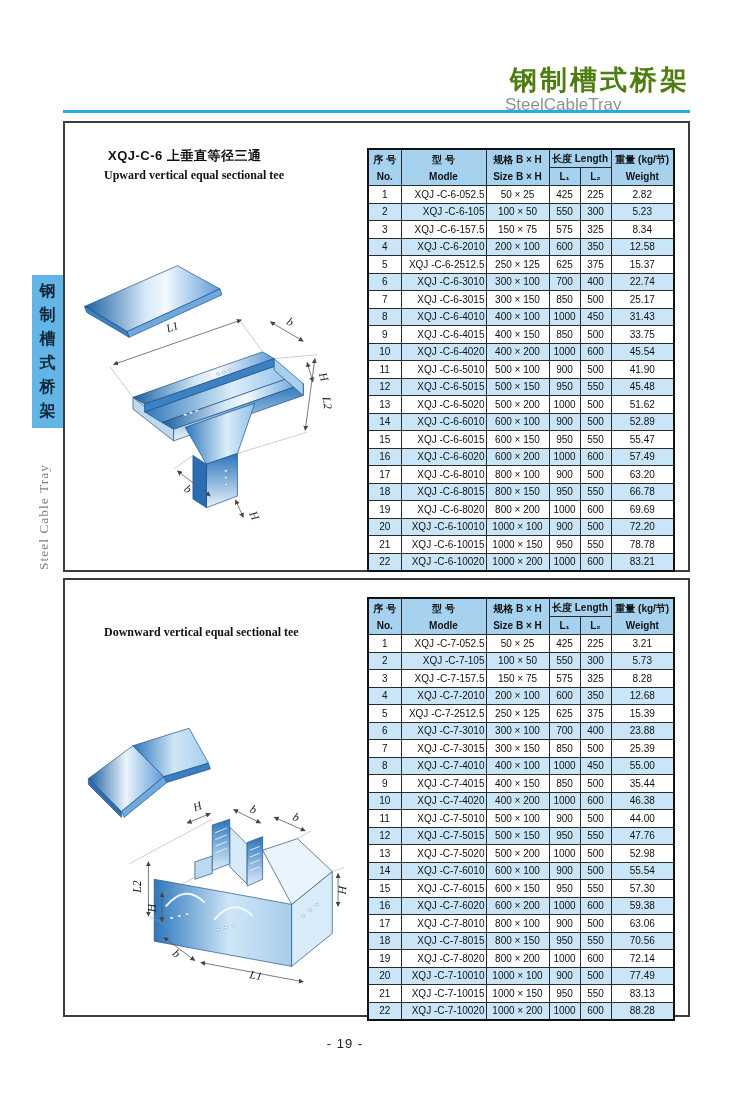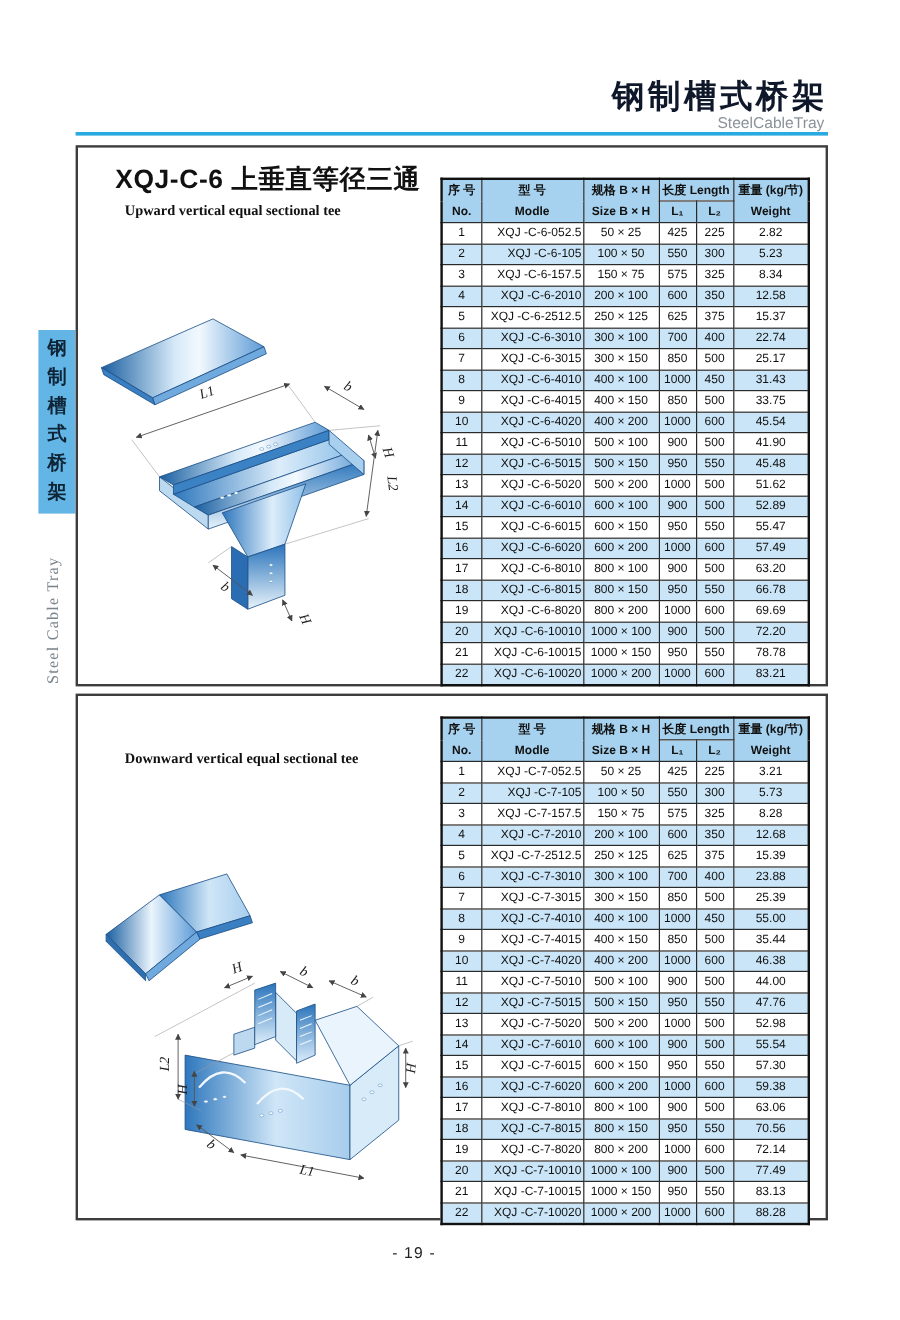--- a/index.html
+++ b/index.html
@@ -4,27 +4,27 @@
 <style>
   html,body{margin:0;padding:0;}
   body{
     width:750px;height:1100px;position:relative;background:#ffffff;
     font-family:"Liberation Sans","DejaVu Sans",sans-serif;color:#111;
     overflow:hidden;
   }
   
   .brand-cn{
     position:absolute;left:500px;top:62px;width:190px;
-    font-size:27px;font-weight:bold;color:#0f172a;letter-spacing:3px;
+    font-size:27px;font-weight:bold;color:#4d7c0f;letter-spacing:3px;
     white-space:nowrap;text-align:right;
   }
   .brand-en{
     position:absolute;left:505px;top:95px;width:182px;
-    display:flex;justify-content:flex-end;
-    font-size:13px;color:#8a9299;
+    display:flex;justify-content:flex-start;
+    font-size:17px;color:#8a9299;
   }
   .brand-rule{
     position:absolute;left:63px;top:110px;width:627px;height:3px;background:#29abe2;
   }
   
   .side-box{
     position:absolute;left:32px;top:275px;width:31px;
     background:#63b5e5;text-align:center;padding:4px 0 5px 0;
   }
   .side-box span{display:block;font-size:16px;font-weight:bold;line-height:24px;color:#0e2437;}
@@ -37,22 +37,22 @@
     font-size:13.5px;color:#79838b;letter-spacing:1px;white-space:nowrap;display:block;height:140px;
   }
   
   .panel{
     position:absolute;left:63px;width:623px;
     border:2px solid #3d3d3d;background:#fff;
   }
   .panel-1{top:121px;height:447px;}
   .panel-2{top:578px;height:435px;}
   .panel h2{
-    position:absolute;left:27px;top:8px;margin:4px;
-    font-size:22px;font-weight:bold;letter-spacing:.5px;white-space:nowrap;
+    position:absolute;left:27px;top:8px;margin:16px;
+    font-size:13px;font-weight:bold;letter-spacing:.5px;white-space:nowrap;
   }
   .panel .sub{
     position:absolute;left:27px;top:33px;margin:12px;
     font-size:12px;font-weight:bold;white-space:nowrap;font-family:Liberation Serif, serif;
   }
   .diagram{position:absolute;}
   .panel-1 .diagram{left:6px;top:120px;}
   .panel-2 .diagram{left:6px;top:132px;}
   
   .tbl-wrap{position:absolute;}

